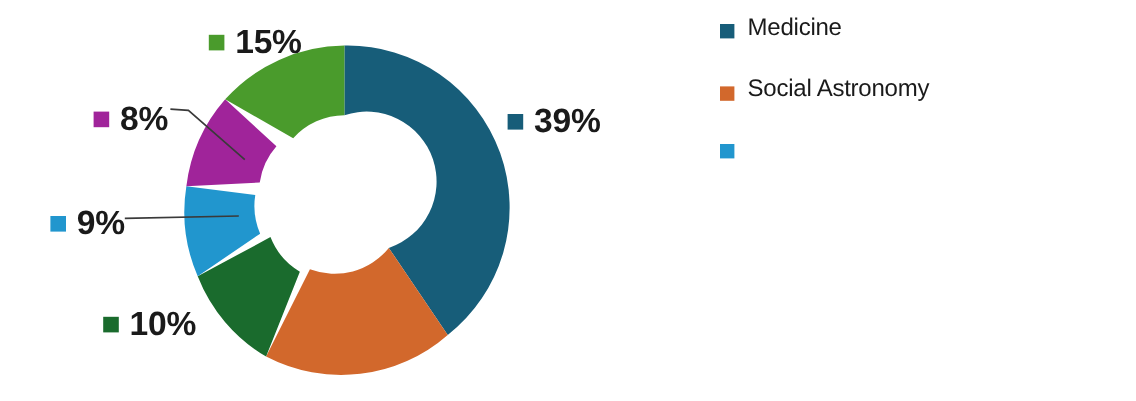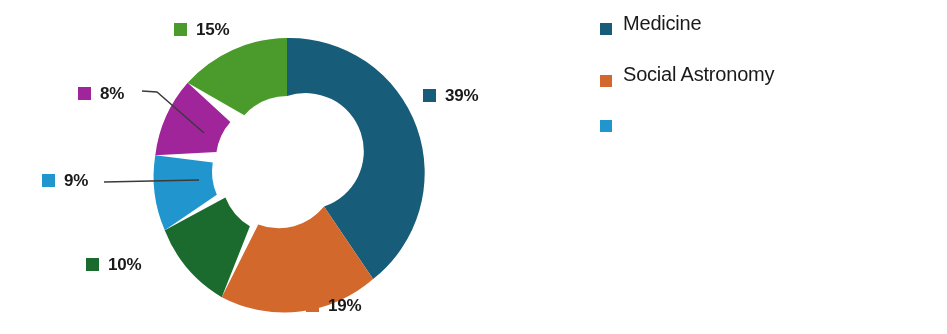--- a/index.html
+++ b/index.html
@@ -41,21 +41,21 @@
     gap: 9px;
     white-space: nowrap;
   }
   .data-label .swatch {
     width: 13px;
     height: 13px;
     flex: 0 0 auto;
     display: block;
   }
   .data-label .pct {
-    font-size: 17px;
+    font-size: 28px;
     font-weight: 700;
     color: #1a1a1a;
     letter-spacing: -0.2px;
     line-height: 1;
   }
 
   .label-39 { left: 423px; top: 87px; }
   .label-19 { left: 306px; top: 297px; }
   .label-10 { left: 86px;  top: 256px; text-align: right; }
   .label-9  { left: 42px;  top: 172px; }
@@ -67,21 +67,21 @@
     position: absolute;
     left: 596px;
     top: 0;
     width: 351px;
     height: 334px;
     padding-top: 12px;
     box-sizing: border-box;
   }
   .legend-item {
     display: flex;
-    align-items: flex-end;
+    align-items: center;
     gap: 11px;
     margin-bottom: 28px;
     padding-left: 4px;
   }
   .legend-item:last-child { margin-bottom: 0; }
   .legend-swatch {
     width: 12px;
     height: 12px;
     flex: 0 0 auto;
     margin-top: 5px;
@@ -147,24 +147,20 @@
         <path d="M 142 91 L 157 92 L 204 133"></path>
         <path d="M 104 182 L 199 180"></path>
       </g>
     </svg>
 
     <div class="data-label label-39">
       <span class="swatch" style="background:#175d79"></span>
       <span class="pct">39%</span>
     </div>
 
-    <div class="data-label label-19">
-      <span class="swatch" style="background:#d2682c"></span>
-      <span class="pct">19%</span>
-    </div>
 
     <div class="data-label label-10">
       <span class="swatch" style="background:#1a6b2d"></span>
       <span class="pct">10%</span>
     </div>
 
     <div class="data-label label-9">
       <span class="swatch" style="background:#2196ce"></span>
       <span class="pct">9%</span>
     </div>

